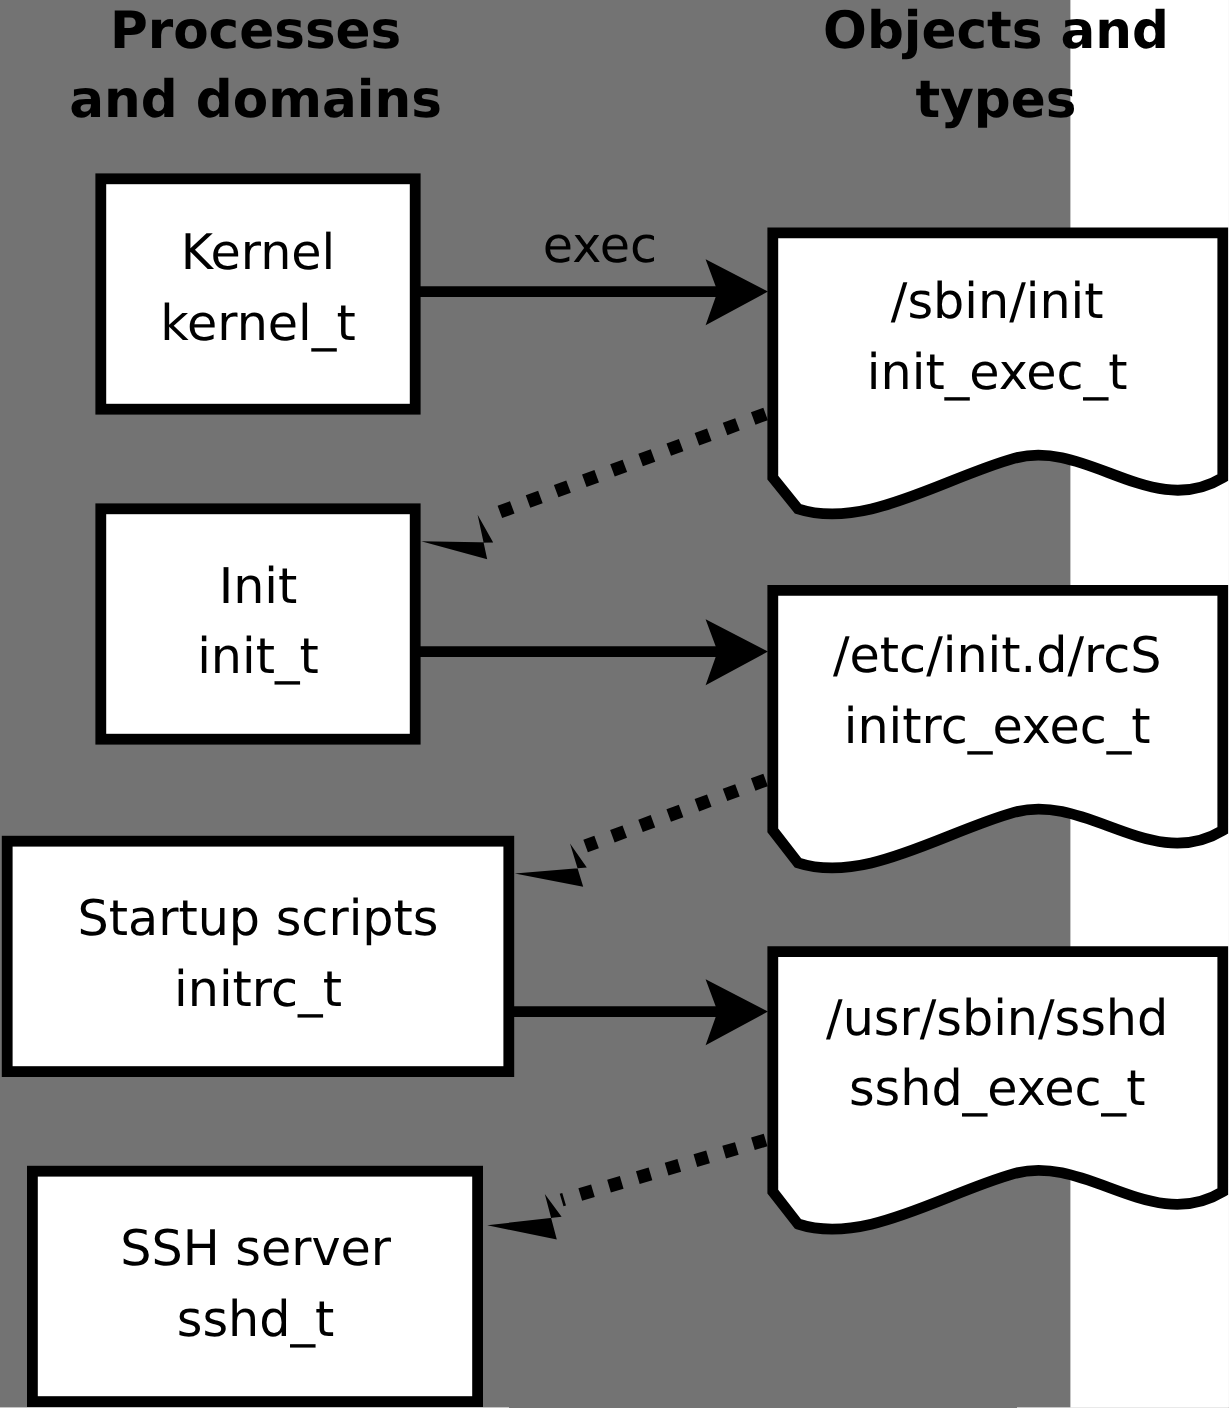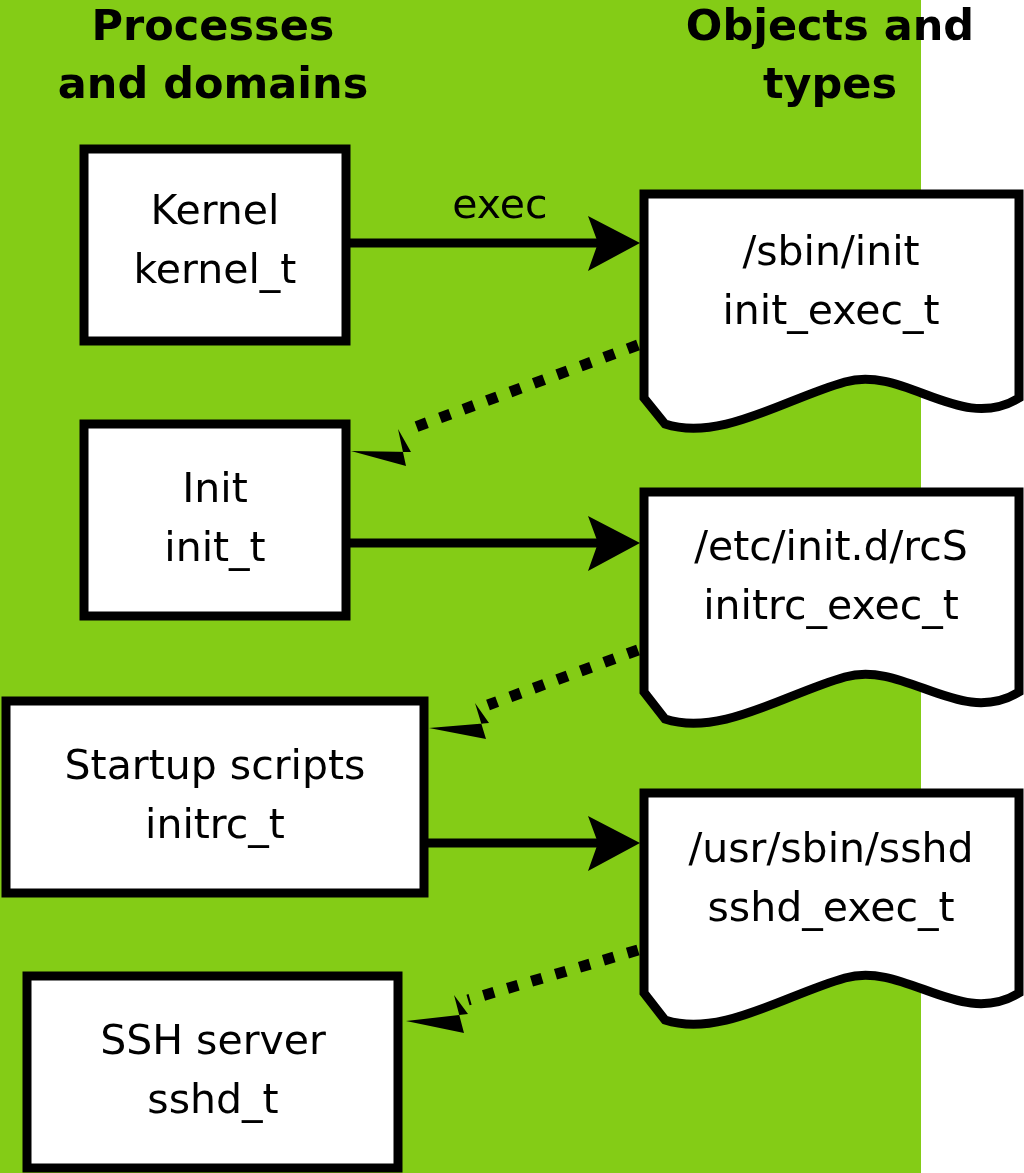--- a/index.html
+++ b/index.html
@@ -10,22 +10,21 @@
   body {
     width: 1024px;
     height: 1173px;
     font-family: "DejaVu Sans", sans-serif;
     overflow: hidden;
   }
   #diagram-root {
     position: relative;
     width: 892px;
     height: 1173px;
-    background: #84cc16;
-    padding-left: 29px;
+    background: #737373;
   }
   svg#diagram-canvas {
     position: absolute;
     top: 0;
     left: 0;
     width: 1024px;
     height: 1173px;
     display: block;
   }
   .col-header {

